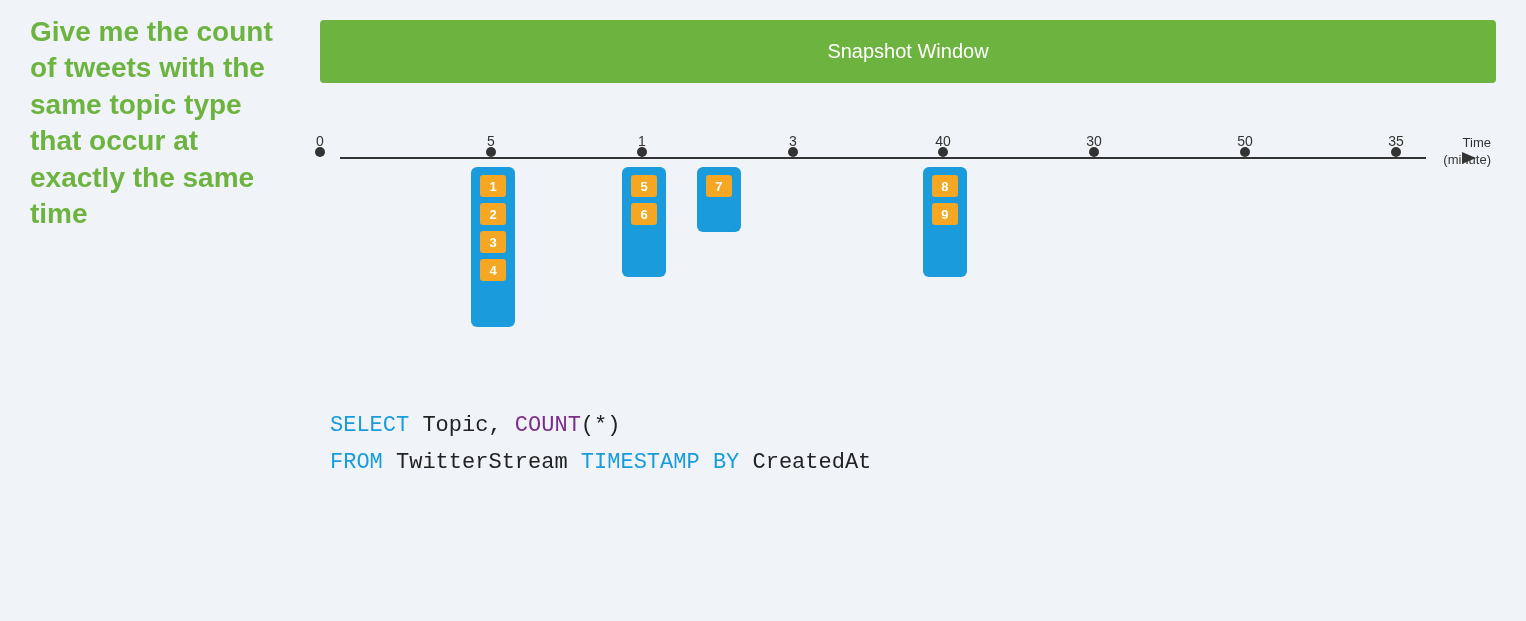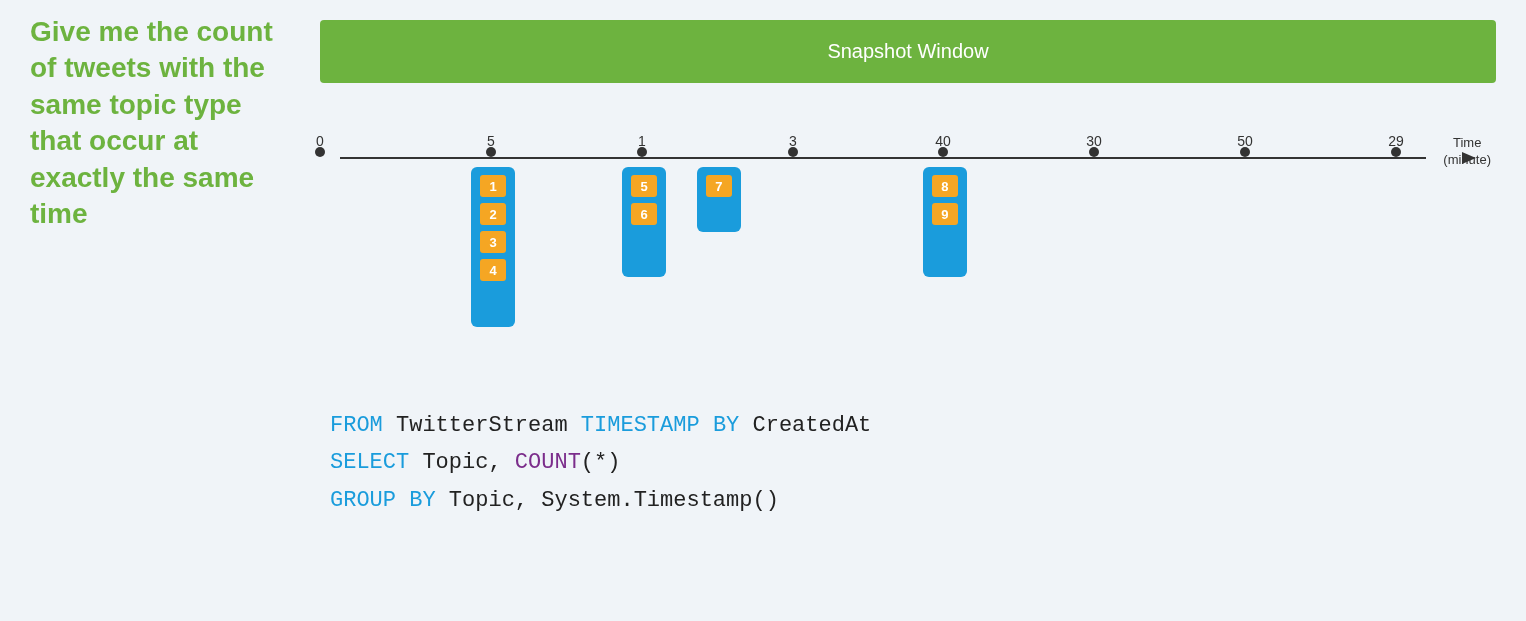--- a/index.html
+++ b/index.html
@@ -73,21 +73,21 @@
       border-left: 14px solid #333;
     }
 
     
     .time-label {
       position: absolute;
       top: 38px;
       right: 5px;
       font-size: 13px;
       color: #333;
-      text-align: center;
+      text-align: right;
       line-height: 1.3;
     }
 
     
     .tick {
       position: absolute;
       top: 50px;
       width: 10px;
       height: 10px;
       background: #333;
@@ -173,21 +173,21 @@
 
     <span class="tick-label" style="left: calc(20px + 0.571 * (100% - 120px))">40</span>
     <span class="tick" style="left: calc(20px + 0.571 * (100% - 120px))"></span>
 
     <span class="tick-label" style="left: calc(20px + 0.714 * (100% - 120px))">30</span>
     <span class="tick" style="left: calc(20px + 0.714 * (100% - 120px))"></span>
 
     <span class="tick-label" style="left: calc(20px + 0.857 * (100% - 120px))">50</span>
     <span class="tick" style="left: calc(20px + 0.857 * (100% - 120px))"></span>
 
-    <span class="tick-label" style="left: calc(20px + 1.0 * (100% - 120px))">29</span>
+    <span class="tick-label" style="left: calc(20px + 1.0 * (100% - 120px))">35</span>
     <span class="tick" style="left: calc(20px + 1.0 * (100% - 120px))"></span>
 
     <div class="timeline-line"></div>
     <div class="timeline-arrow"></div>
 
     <div class="time-label">Time<br>(minute)</div>
 
     <div class="tweet-bar" style="left: calc(20px + 0.143 * (100% - 120px) - 20px); width: 44px; top: 70px; height: 160px;">
       <div class="tweet-num">1</div>
       <div class="tweet-num">2</div>
@@ -206,23 +206,20 @@
 
     <div class="tweet-bar" style="left: calc(20px + 0.571 * (100% - 120px) - 20px); width: 44px; top: 70px; height: 110px;">
       <div class="tweet-num">8</div>
       <div class="tweet-num">9</div>
     </div>
 
   </div>
 
   <div class="sql-section">
     <div>
+      <span class="kw-select">SELECT</span><span class="sql-normal"> Topic, </span><span class="kw-count">COUNT</span><span class="sql-normal">(*)</span>
+    </div>
+    <div>
       <span class="kw-from">FROM</span><span class="sql-normal"> TwitterStream </span><span class="kw-timestamp">TIMESTAMP</span><span class="kw-by"> BY</span><span class="sql-normal"> CreatedAt</span>
     </div>
-    <div>
-      <span class="kw-select">SELECT</span><span class="sql-normal"> Topic, </span><span class="kw-count">COUNT</span><span class="sql-normal">(*)</span>
-    </div>
-    <div>
-      <span class="kw-group">GROUP</span><span class="kw-by"> BY</span><span class="sql-normal"> Topic, System.Timestamp()</span>
-    </div>
   </div>
 
 </div>
 
 </body></html>

